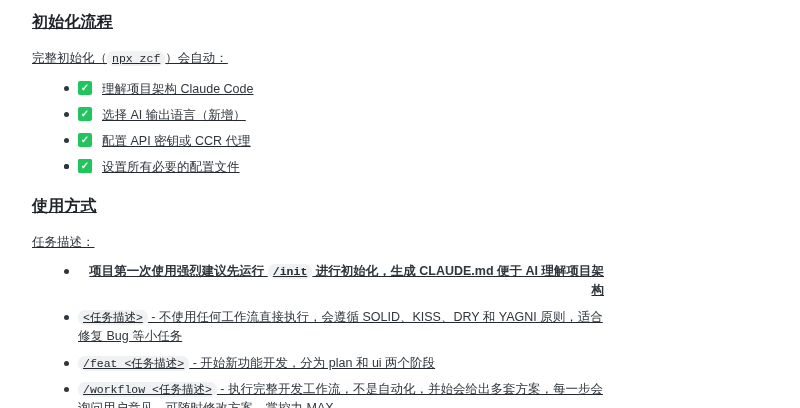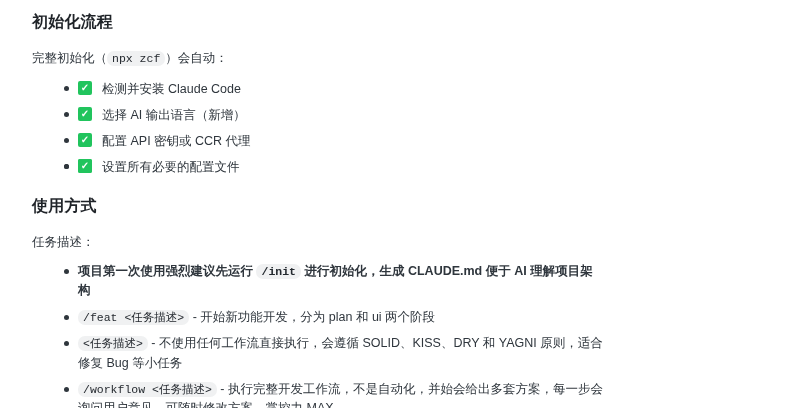--- a/index.html
+++ b/index.html
@@ -14,20 +14,21 @@
     overflow: hidden;
     font-family: "Liberation Sans", sans-serif;
     color: #24292f;
     -webkit-font-smoothing: antialiased;
   }
   .page {
     position: relative;
     width: 636px;
     height: 408px;
     padding: 0 32px;
+    text-decoration: underline;
   }
   h2.section-title {
     font-size: 16px;
     font-weight: bold;
     margin: 0;
     padding: 12px 0 0 0;
     color: #1f2328;
     letter-spacing: 0.2px;
   }
   .intro {
@@ -100,46 +101,47 @@
     left: -14px;
     top: 7px;
     width: 5px;
     height: 5px;
     border-radius: 50%;
     background: #2f363d;
   }
   li.bold-item {
     font-weight: bold;
     color: #1f2328;
+    text-align: right;
   }
   li.bold-item .bullet { background: #1f2328; }
 </style>
 </head>
 <body>
 
 <div class="page">
 
   <h2 class="section-title">初始化流程</h2>
 
   <p class="intro">
     <span>完整初始化（</span><code class="inline">npx zcf</code><span>）会自动：</span>
   </p>
 
   <ul class="checklist" id="init-list">
-      <li><span class="bullet"></span><span class="check">✓</span><span>检测并安装 Claude Code</span></li>
+      <li><span class="bullet"></span><span class="check">✓</span><span>理解项目架构 Claude Code</span></li>
       <li><span class="bullet"></span><span class="check">✓</span><span>选择 AI 输出语言（新增）</span></li>
       <li><span class="bullet"></span><span class="check">✓</span><span>配置 API 密钥或 CCR 代理</span></li>
       <li><span class="bullet"></span><span class="check">✓</span></li>
       <li><span class="bullet"></span><span class="check">✓</span><span>设置所有必要的配置文件</span></li>
     </ul>
 
   <h2 class="section-title usage-title">使用方式</h2>
 
   <p class="intro">任务描述：</p>
 
   <ul class="usage-list" id="usage-list">
       <li class="bold-item"><span class="bullet"></span><span>项目第一次使用强烈建议先运行 </span><code class="inline">/init</code><span> 进行初始化，生成 CLAUDE.md 便于 AI 理解项目架构</span></li>
+      <li><span class="bullet"></span><code class="inline">&lt;任务描述&gt;</code><span> - 不使用任何工作流直接执行，会遵循 SOLID、KISS、DRY 和 YAGNI 原则，适合修复 Bug 等小任务</span></li>
       <li><span class="bullet"></span><code class="inline">/feat &lt;任务描述&gt;</code><span> - 开始新功能开发，分为 plan 和 ui 两个阶段</span></li>
-      <li><span class="bullet"></span><code class="inline">&lt;任务描述&gt;</code><span> - 不使用任何工作流直接执行，会遵循 SOLID、KISS、DRY 和 YAGNI 原则，适合修复 Bug 等小任务</span></li>
       <li><span class="bullet"></span><code class="inline">/workflow &lt;任务描述&gt;</code><span> - 执行完整开发工作流，不是自动化，并始会给出多套方案，每一步会询问用户意见，可随时修改方案，掌控力 MAX</span></li>
     </ul>
 
 </div>
 
 </body></html>

